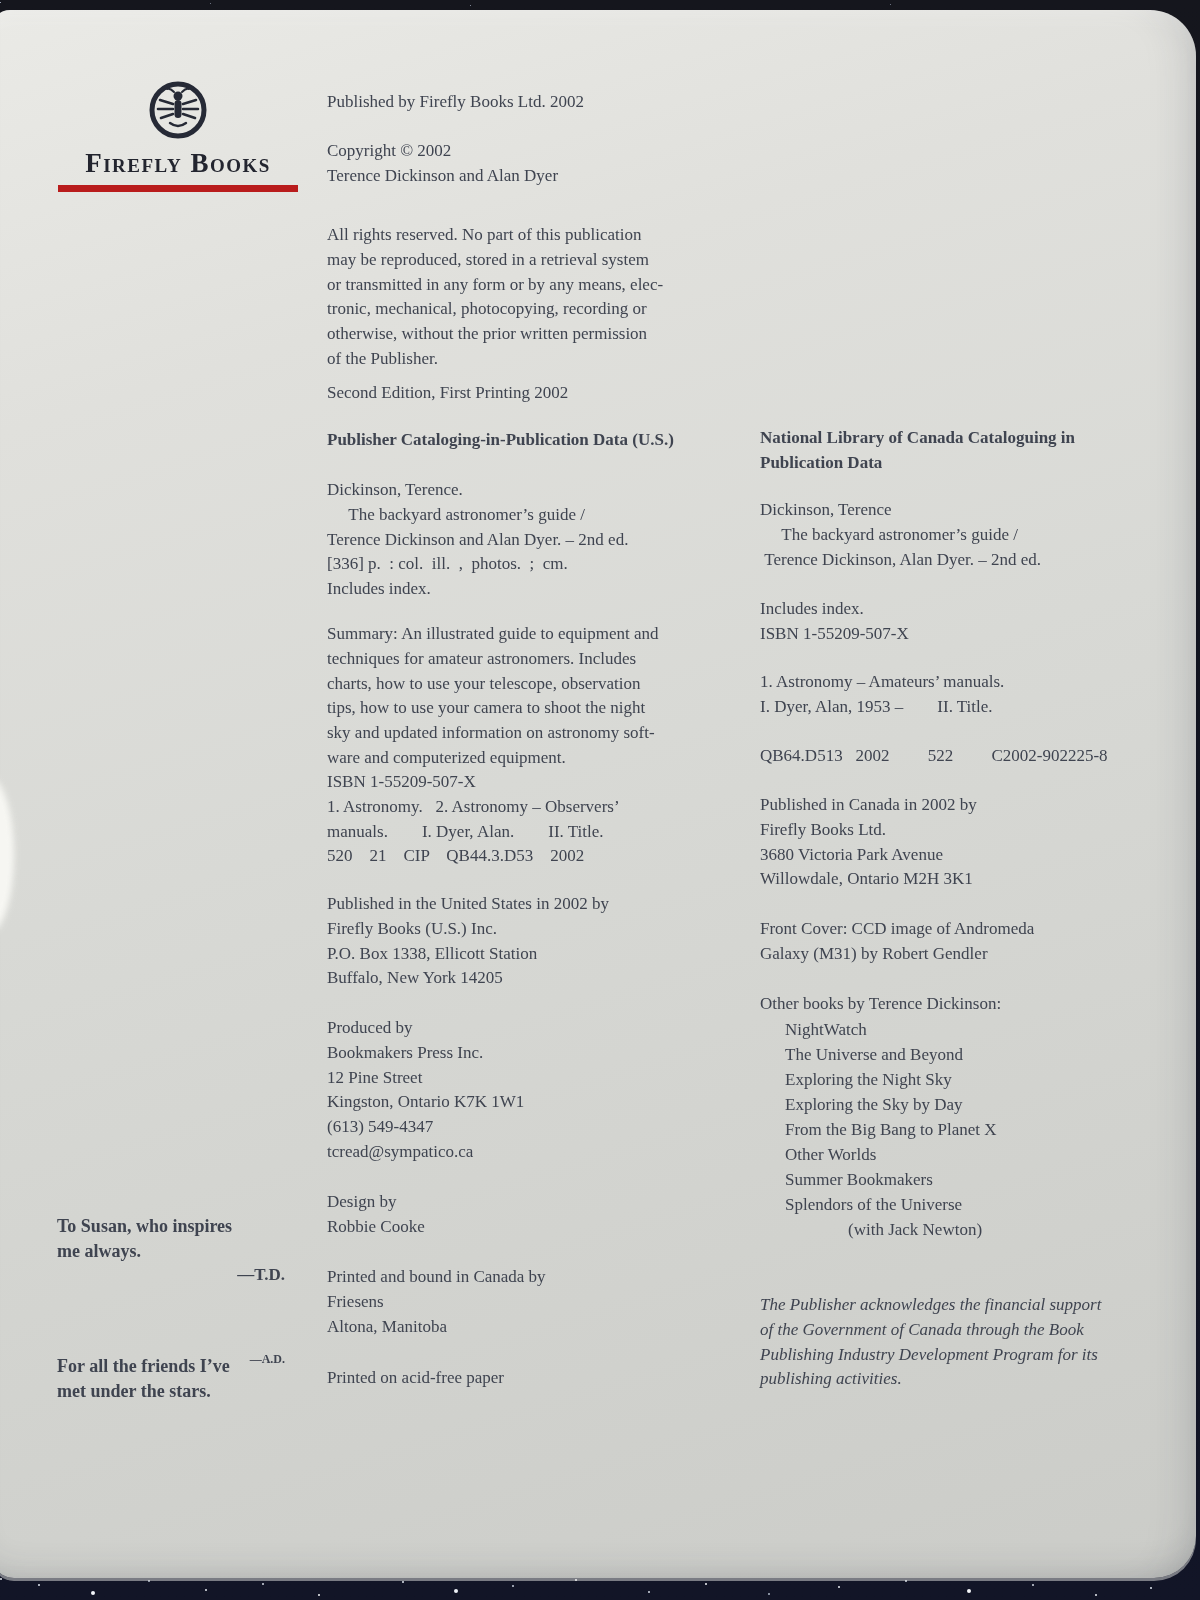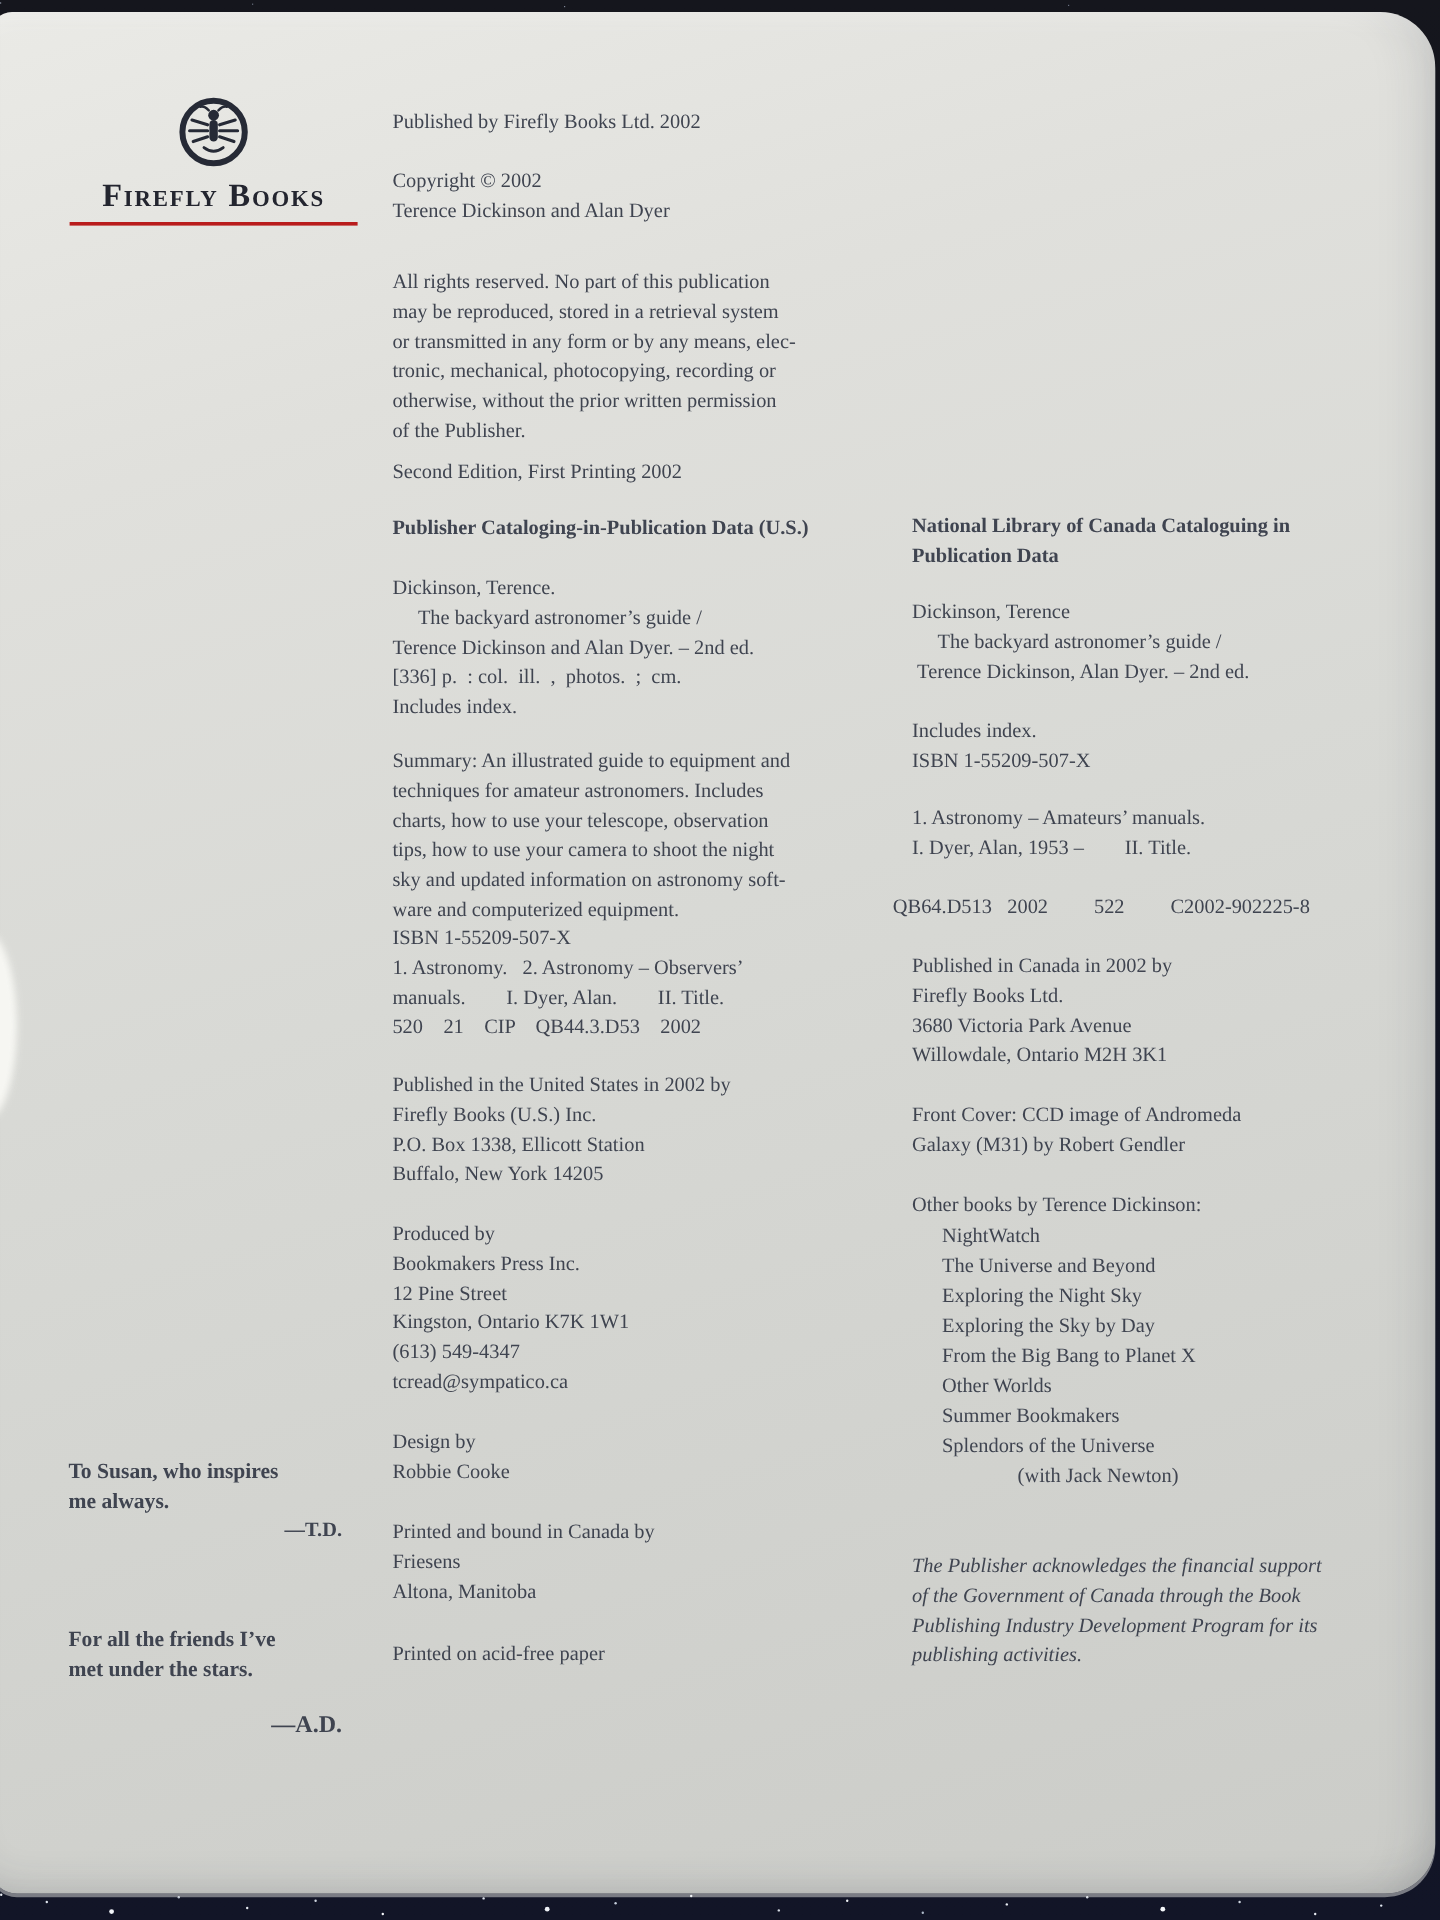--- a/index.html
+++ b/index.html
@@ -26,21 +26,21 @@
   .finger{position:absolute;left:-30px;top:766px;width:52px;height:158px;background:#fafaf6;
     border-radius:50%;filter:blur(3px);opacity:.9;}
   .content{position:absolute;inset:0;color:#3f4450;}
   .blk{position:absolute;white-space:pre-wrap;font-size:17px;line-height:24.8px;}
   .bold{font-weight:bold;}
   .italic{font-style:italic;}
   .brand{position:absolute;left:58px;top:80px;width:240px;text-align:center;}
   .brand-logo{display:block;margin:0 auto 8px auto;}
   .brand-name{
     font-variant:small-caps;font-weight:bold;font-size:27px;letter-spacing:1.5px;
-    color:#23252f;border-bottom:3px solid #b91c1c;padding-bottom:7px;line-height:30px;
+    color:#23252f;border-bottom:7px solid #b91c1c;padding-bottom:7px;line-height:30px;
   }
   .books-list{list-style:none;margin:0;padding:0;}
   .books-list li{padding-left:25px;font-size:17px;line-height:25px;}
   .ded-sig{text-align:right;}
 </style>
 </head>
 <body>
 
 <div class="star-top"></div>
 <div class="stars"></div>
@@ -108,21 +108,21 @@
 
   <div class="blk bold" style="left:760px;top:426px;width:380px;">National Library of Canada Cataloguing in
 Publication Data</div>
   <div class="blk" style="left:760px;top:498px;width:380px;">Dickinson, Terence
      The backyard astronomer’s guide /
  Terence Dickinson, Alan Dyer. – 2nd ed.</div>
   <div class="blk" style="left:760px;top:597px;width:380px;">Includes index.
 ISBN 1-55209-507-X</div>
   <div class="blk" style="left:760px;top:670px;width:380px;">1. Astronomy – Amateurs’ manuals.
 I. Dyer, Alan, 1953 –        II. Title.</div>
-  <div class="blk" style="left:744px;top:744px;width:380px;">QB64.D513   2002         522         C2002-902225-8</div>
+  <div class="blk" style="left:760px;top:744px;width:380px;">QB64.D513   2002         522         C2002-902225-8</div>
   <div class="blk" style="left:760px;top:793px;width:380px;">Published in Canada in 2002 by
 Firefly Books Ltd.
 3680 Victoria Park Avenue
 Willowdale, Ontario M2H 3K1</div>
   <div class="blk" style="left:760px;top:917px;width:380px;">Front Cover: CCD image of Andromeda
 Galaxy (M31) by Robert Gendler</div>
   <div class="blk" style="left:760px;top:992px;width:380px;">Other books by Terence Dickinson:</div>
   <ul class="books-list" style="position:absolute;left:760px;top:1017px;width:380px;">
     <li>NightWatch</li>
     <li>The Universe and Beyond</li>
@@ -137,15 +137,15 @@
   <div class="blk italic" style="left:760px;top:1293px;width:380px;">The Publisher acknowledges the financial support
 of the Government of Canada through the Book
 Publishing Industry Development Program for its
 publishing activities.</div>
 
   <div class="blk bold" style="left:57px;top:1214px;width:228px;font-size:18px;line-height:25px;">To Susan, who inspires
 me always.</div>
   <div class="blk bold ded-sig" style="left:57px;top:1263px;width:228px;font-size:17px;">—T.D.</div>
   <div class="blk bold" style="left:57px;top:1310px;width:228px;font-size:18px;line-height:25px;margin-top:44px;">For all the friends I’ve
 met under the stars.</div>
-  <div class="blk bold ded-sig" style="left:57px;top:1425px;width:228px;font-size:20px;">—A.D.</div>
+  <div class="blk bold ded-sig" style="left:57px;top:1347px;width:228px;font-size:12px;">—A.D.</div>
 
 </div>
 
 </body></html>

